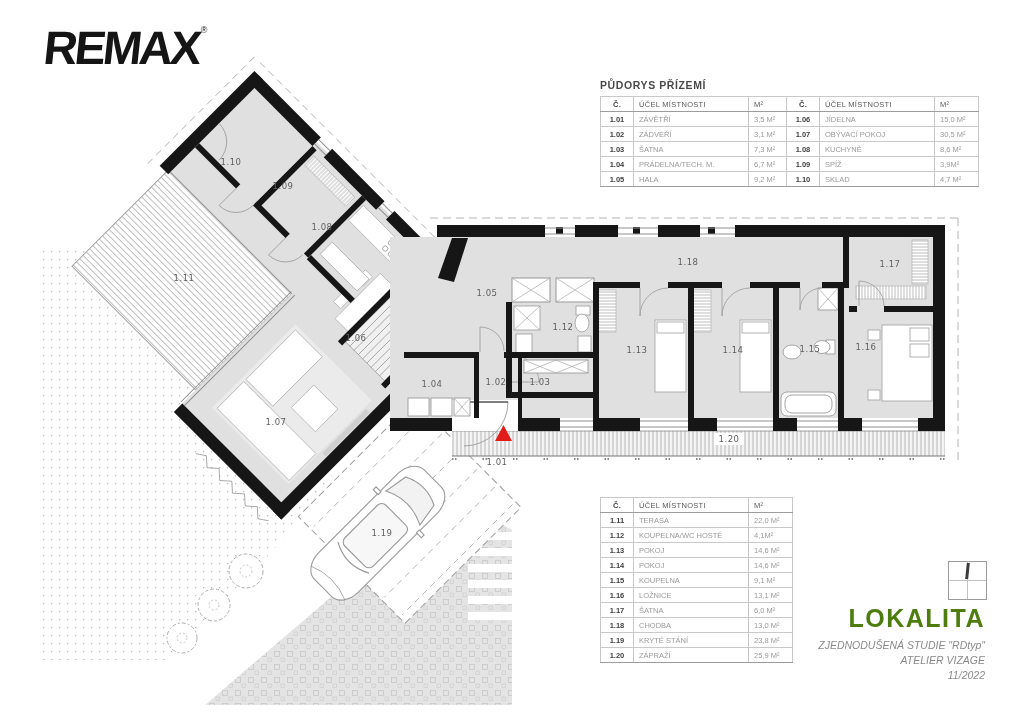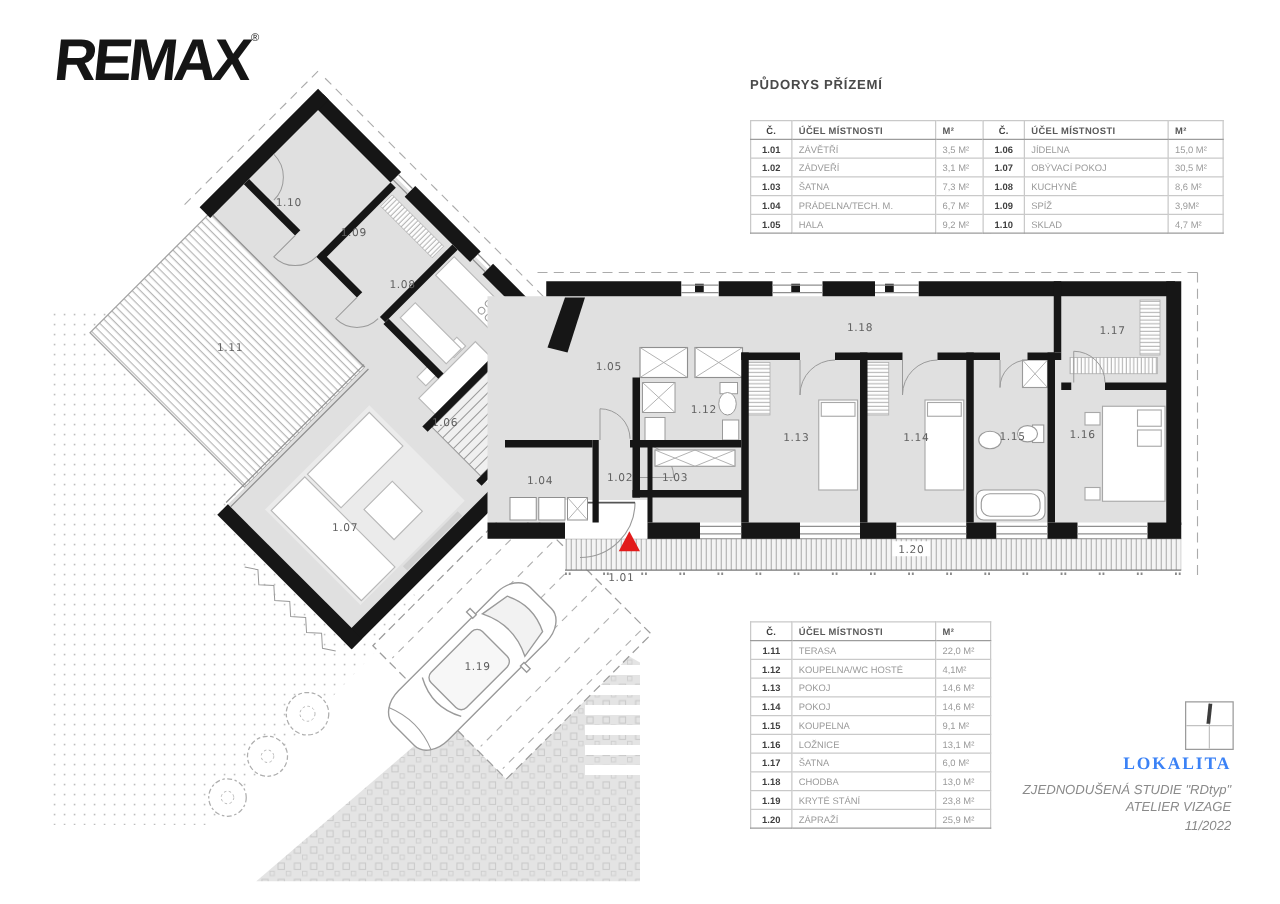--- a/index.html
+++ b/index.html
@@ -12,30 +12,30 @@
   .brand .word{font-family:"Liberation Sans",sans-serif;font-weight:900;font-size:47px;
                line-height:1;color:#151515;letter-spacing:-3px;transform:skewX(-6deg);display:inline-block;}
   .brand sup{font-size:9px;color:#151515;vertical-align:top;position:relative;top:1px;left:2px;}
 
   
   .tbl-title{position:absolute;font-size:10.5px;font-weight:bold;color:#4a4a4a;letter-spacing:.6px;}
   table.rooms{position:absolute;border-collapse:collapse;background:#fff;
               font-size:7.5px;color:#9a9a9a;table-layout:fixed;}
   table.rooms th,table.rooms td{border:1px solid #c9c9c9;padding:0 5px;height:14px;
               white-space:nowrap;overflow:hidden;text-align:left;font-weight:normal;}
-  table.rooms th{color:#5a5a5a;font-weight:bold;letter-spacing:.3px;border-bottom:1.5px solid #9c9c9c;}
+  table.rooms th{color:#5a5a5a;font-weight:normal;letter-spacing:.3px;border-bottom:1.5px solid #9c9c9c;}
   table.rooms tr:last-child td{border-bottom:1.5px solid #9c9c9c;}
   table.rooms .c-num{width:22px;text-align:center;font-weight:bold;color:#3f3f3f;}
   table.rooms .c-pur{width:104px;}
   table.rooms .c-area{width:33px;margin-top:14px;}
   table.rooms th.c-num{text-align:center;}
 
   
   .footer{position:absolute;right:39px;text-align:right;}
-  .loc{font-size:14px;font-weight:bold;color:#3b82f6;letter-spacing:1.5px;line-height:1.25;font-family:Liberation Serif, serif;}
+  .loc{font-size:25px;font-weight:bold;color:#4d7c0f;letter-spacing:1.5px;line-height:1.25;}
   .study{font-size:10.5px;font-style:italic;color:#8a8a8a;line-height:1.4;}
   .sq-logo{position:absolute;left:948px;top:561px;width:37px;height:37px;border:1px solid #9b9b9b;background:#fff;}
   .sq-logo .h{position:absolute;left:0;top:18px;width:37px;height:1px;background:#c2c2c2;}
   .sq-logo .v{position:absolute;left:18px;top:0;width:1px;height:37px;background:#c2c2c2;}
   .sq-logo .tick{position:absolute;left:17px;top:1px;width:3px;height:16px;background:#3c3c3c;transform:skewX(-6deg);}
 </style>
 </head>
 <body>
 
 <div class="sheet">
@@ -400,21 +400,21 @@
       <text x="688" y="265">1.18</text>
       <text x="382" y="536">1.19</text>
       <text x="729" y="442">1.20</text>
     </g>
   </svg>
 
   <div class="brand">
     <span class="word">REMAX</span><sup>®</sup>
   </div>
 
-  <div class="tbl-title" style="left:600px;top:62px;">PŮDORYS PŘÍZEMÍ</div>
+  <div class="tbl-title" style="left:600px;top:79px;">PŮDORYS PŘÍZEMÍ</div>
 
   <table class="rooms" style="left:600px;top:96px;">
     <tbody>
         <tr>
       <th class="c-num">Č.</th>
       <th class="c-pur">ÚČEL MÍSTNOSTI</th>
       <th class="c-area">M²</th>
     </tr>
     <tr>
           <td class="c-num">1.01</td>

